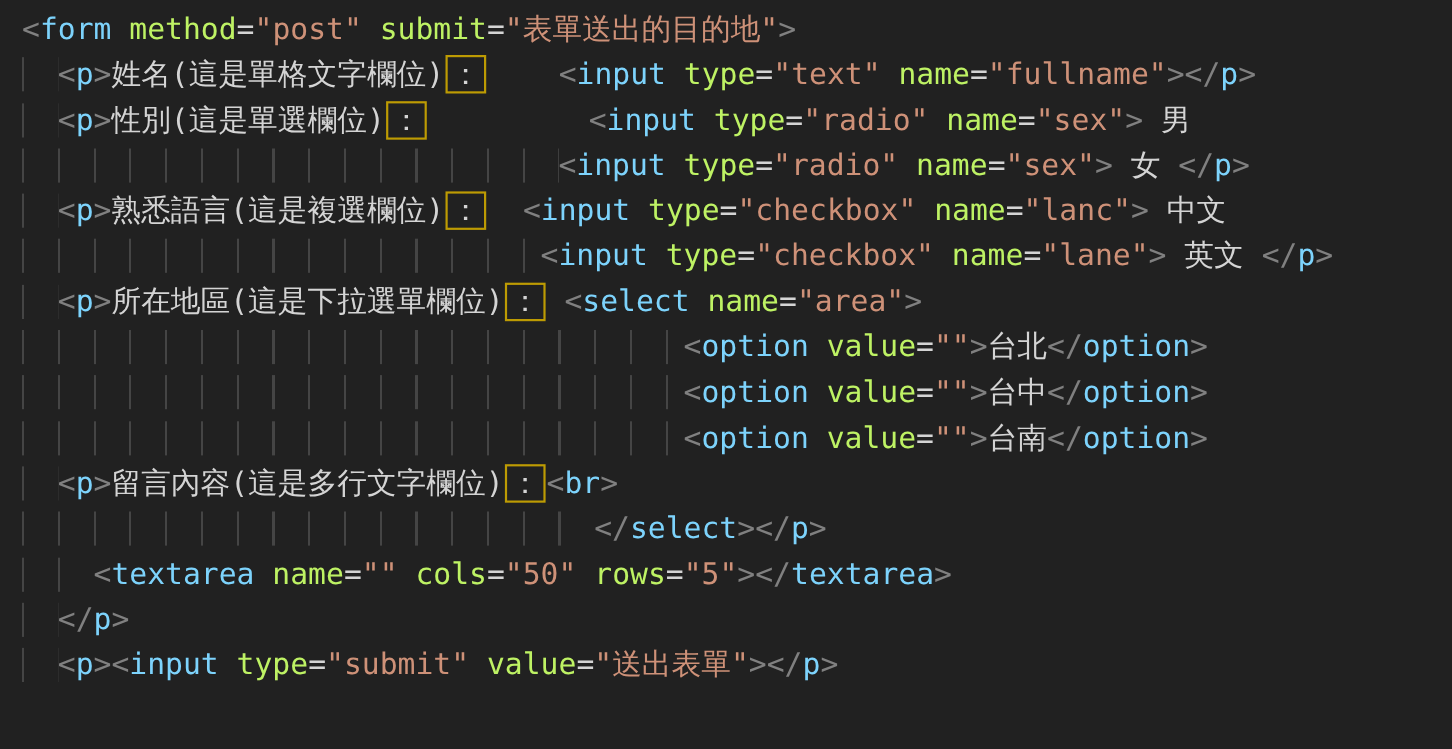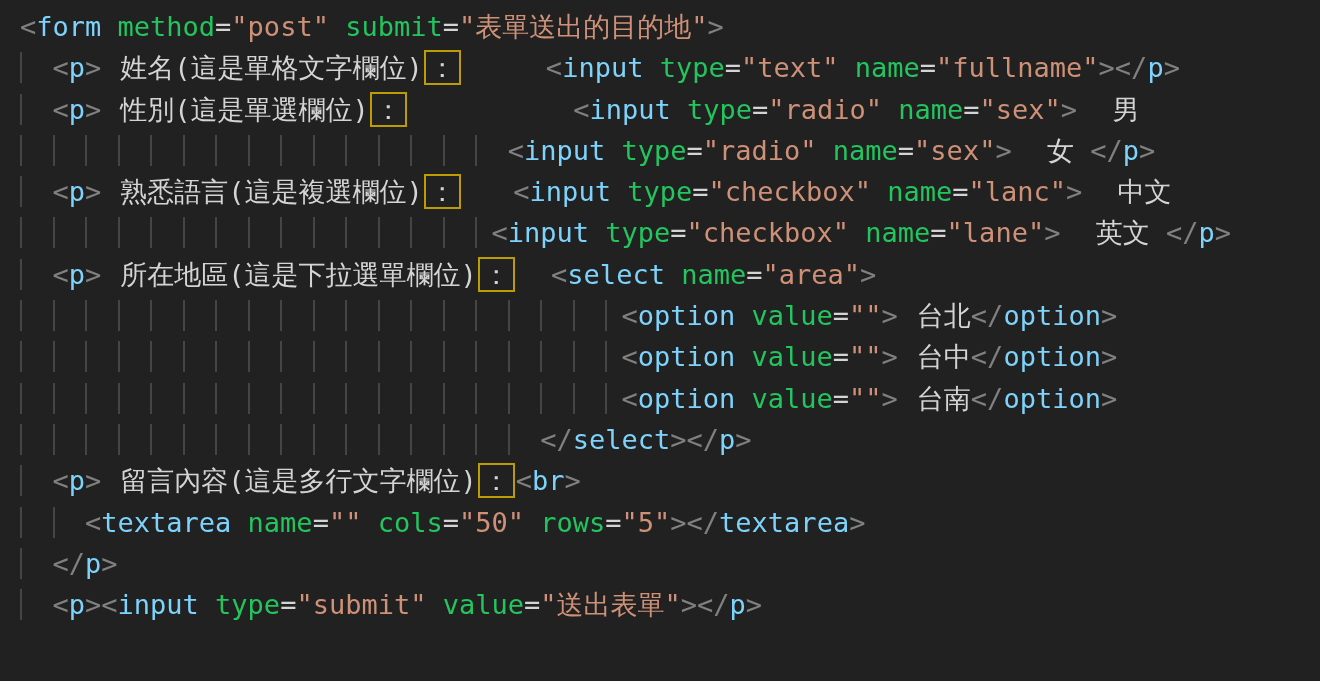--- a/index.html
+++ b/index.html
@@ -13,25 +13,25 @@
     padding:6px 0 0 20px;
     box-sizing:border-box;
   }
   .line{
     white-space:pre;
     font-size:27px;
     line-height:41.3px;
     height:41.3px;
   }
   .t-tag {color:#7dd3fc;}
-  .t-attr{color:#22c55e;}
+  .t-attr{color:#bef264;}
   .t-str {color:#ce9178;}
   .t-brk {color:#808080;}
   .t-eq  {color:#d4d4d4;}
-  .t-txt {color:#d4d4d4;margin-left:19px;}
+  .t-txt {color:#d4d4d4;}
   .t-lead{
     background-image:repeating-linear-gradient(to right,#454545 0 2px,transparent 2px 2ch);
   }
   .t-box{
     color:#d4d4d4;
     border:2px solid #bd9b03;
     padding:0 3px;
     margin:0 1px;
   }
 </style>
@@ -43,19 +43,19 @@
       <div class="line"><span class="t-brk">&lt;</span><span class="t-tag">form</span><span class="t-attr"> method</span><span class="t-eq">=</span><span class="t-str">"post"</span><span class="t-attr"> submit</span><span class="t-eq">=</span><span class="t-str">"表單送出的目的地"</span><span class="t-brk">&gt;</span></div>
       <div class="line"><span class="t-lead">  </span><span class="t-brk">&lt;</span><span class="t-tag">p</span><span class="t-brk">&gt;</span><span class="t-txt">姓名(這是單格文字欄位)</span><span class="t-box">：</span><span class="t-txt">    </span><span class="t-brk">&lt;</span><span class="t-tag">input</span><span class="t-attr"> type</span><span class="t-eq">=</span><span class="t-str">"text"</span><span class="t-attr"> name</span><span class="t-eq">=</span><span class="t-str">"fullname"</span><span class="t-brk">&gt;&lt;/</span><span class="t-tag">p</span><span class="t-brk">&gt;</span></div>
       <div class="line"><span class="t-lead">  </span><span class="t-brk">&lt;</span><span class="t-tag">p</span><span class="t-brk">&gt;</span><span class="t-txt">性別(這是單選欄位)</span><span class="t-box">：</span><span class="t-txt">         </span><span class="t-brk">&lt;</span><span class="t-tag">input</span><span class="t-attr"> type</span><span class="t-eq">=</span><span class="t-str">"radio"</span><span class="t-attr"> name</span><span class="t-eq">=</span><span class="t-str">"sex"</span><span class="t-brk">&gt;</span><span class="t-txt"> 男</span></div>
       <div class="line"><span class="t-lead">                              </span><span class="t-brk">&lt;</span><span class="t-tag">input</span><span class="t-attr"> type</span><span class="t-eq">=</span><span class="t-str">"radio"</span><span class="t-attr"> name</span><span class="t-eq">=</span><span class="t-str">"sex"</span><span class="t-brk">&gt;</span><span class="t-txt"> 女 </span><span class="t-brk">&lt;/</span><span class="t-tag">p</span><span class="t-brk">&gt;</span></div>
       <div class="line"><span class="t-lead">  </span><span class="t-brk">&lt;</span><span class="t-tag">p</span><span class="t-brk">&gt;</span><span class="t-txt">熟悉語言(這是複選欄位)</span><span class="t-box">：</span><span class="t-txt">  </span><span class="t-brk">&lt;</span><span class="t-tag">input</span><span class="t-attr"> type</span><span class="t-eq">=</span><span class="t-str">"checkbox"</span><span class="t-attr"> name</span><span class="t-eq">=</span><span class="t-str">"lanc"</span><span class="t-brk">&gt;</span><span class="t-txt"> 中文</span></div>
       <div class="line"><span class="t-lead">                             </span><span class="t-brk">&lt;</span><span class="t-tag">input</span><span class="t-attr"> type</span><span class="t-eq">=</span><span class="t-str">"checkbox"</span><span class="t-attr"> name</span><span class="t-eq">=</span><span class="t-str">"lane"</span><span class="t-brk">&gt;</span><span class="t-txt"> 英文 </span><span class="t-brk">&lt;/</span><span class="t-tag">p</span><span class="t-brk">&gt;</span></div>
       <div class="line"><span class="t-lead">  </span><span class="t-brk">&lt;</span><span class="t-tag">p</span><span class="t-brk">&gt;</span><span class="t-txt">所在地區(這是下拉選單欄位)</span><span class="t-box">：</span><span class="t-txt"> </span><span class="t-brk">&lt;</span><span class="t-tag">select</span><span class="t-attr"> name</span><span class="t-eq">=</span><span class="t-str">"area"</span><span class="t-brk">&gt;</span></div>
       <div class="line"><span class="t-lead">                                     </span><span class="t-brk">&lt;</span><span class="t-tag">option</span><span class="t-attr"> value</span><span class="t-eq">=</span><span class="t-str">""</span><span class="t-brk">&gt;</span><span class="t-txt">台北</span><span class="t-brk">&lt;/</span><span class="t-tag">option</span><span class="t-brk">&gt;</span></div>
       <div class="line"><span class="t-lead">                                     </span><span class="t-brk">&lt;</span><span class="t-tag">option</span><span class="t-attr"> value</span><span class="t-eq">=</span><span class="t-str">""</span><span class="t-brk">&gt;</span><span class="t-txt">台中</span><span class="t-brk">&lt;/</span><span class="t-tag">option</span><span class="t-brk">&gt;</span></div>
       <div class="line"><span class="t-lead">                                     </span><span class="t-brk">&lt;</span><span class="t-tag">option</span><span class="t-attr"> value</span><span class="t-eq">=</span><span class="t-str">""</span><span class="t-brk">&gt;</span><span class="t-txt">台南</span><span class="t-brk">&lt;/</span><span class="t-tag">option</span><span class="t-brk">&gt;</span></div>
+      <div class="line"><span class="t-lead">  </span><span class="t-brk">&lt;</span><span class="t-tag">p</span><span class="t-brk">&gt;</span><span class="t-txt">留言內容(這是多行文字欄位)</span><span class="t-box">：</span><span class="t-brk">&lt;</span><span class="t-tag">br</span><span class="t-brk">&gt;</span></div>
       <div class="line"><span class="t-lead">                                </span><span class="t-brk">&lt;/</span><span class="t-tag">select</span><span class="t-brk">&gt;&lt;/</span><span class="t-tag">p</span><span class="t-brk">&gt;</span></div>
-      <div class="line"><span class="t-lead">  </span><span class="t-brk">&lt;</span><span class="t-tag">p</span><span class="t-brk">&gt;</span><span class="t-txt">留言內容(這是多行文字欄位)</span><span class="t-box">：</span><span class="t-brk">&lt;</span><span class="t-tag">br</span><span class="t-brk">&gt;</span></div>
       <div class="line"><span class="t-lead">    </span><span class="t-brk">&lt;</span><span class="t-tag">textarea</span><span class="t-attr"> name</span><span class="t-eq">=</span><span class="t-str">""</span><span class="t-attr"> cols</span><span class="t-eq">=</span><span class="t-str">"50"</span><span class="t-attr"> rows</span><span class="t-eq">=</span><span class="t-str">"5"</span><span class="t-brk">&gt;&lt;/</span><span class="t-tag">textarea</span><span class="t-brk">&gt;</span></div>
       <div class="line"><span class="t-lead">  </span><span class="t-brk">&lt;/</span><span class="t-tag">p</span><span class="t-brk">&gt;</span></div>
       <div class="line"><span class="t-lead">  </span><span class="t-brk">&lt;</span><span class="t-tag">p</span><span class="t-brk">&gt;&lt;</span><span class="t-tag">input</span><span class="t-attr"> type</span><span class="t-eq">=</span><span class="t-str">"submit"</span><span class="t-attr"> value</span><span class="t-eq">=</span><span class="t-str">"送出表單"</span><span class="t-brk">&gt;&lt;/</span><span class="t-tag">p</span><span class="t-brk">&gt;</span></div>
     </div>
 </div>
 
 </body></html>

